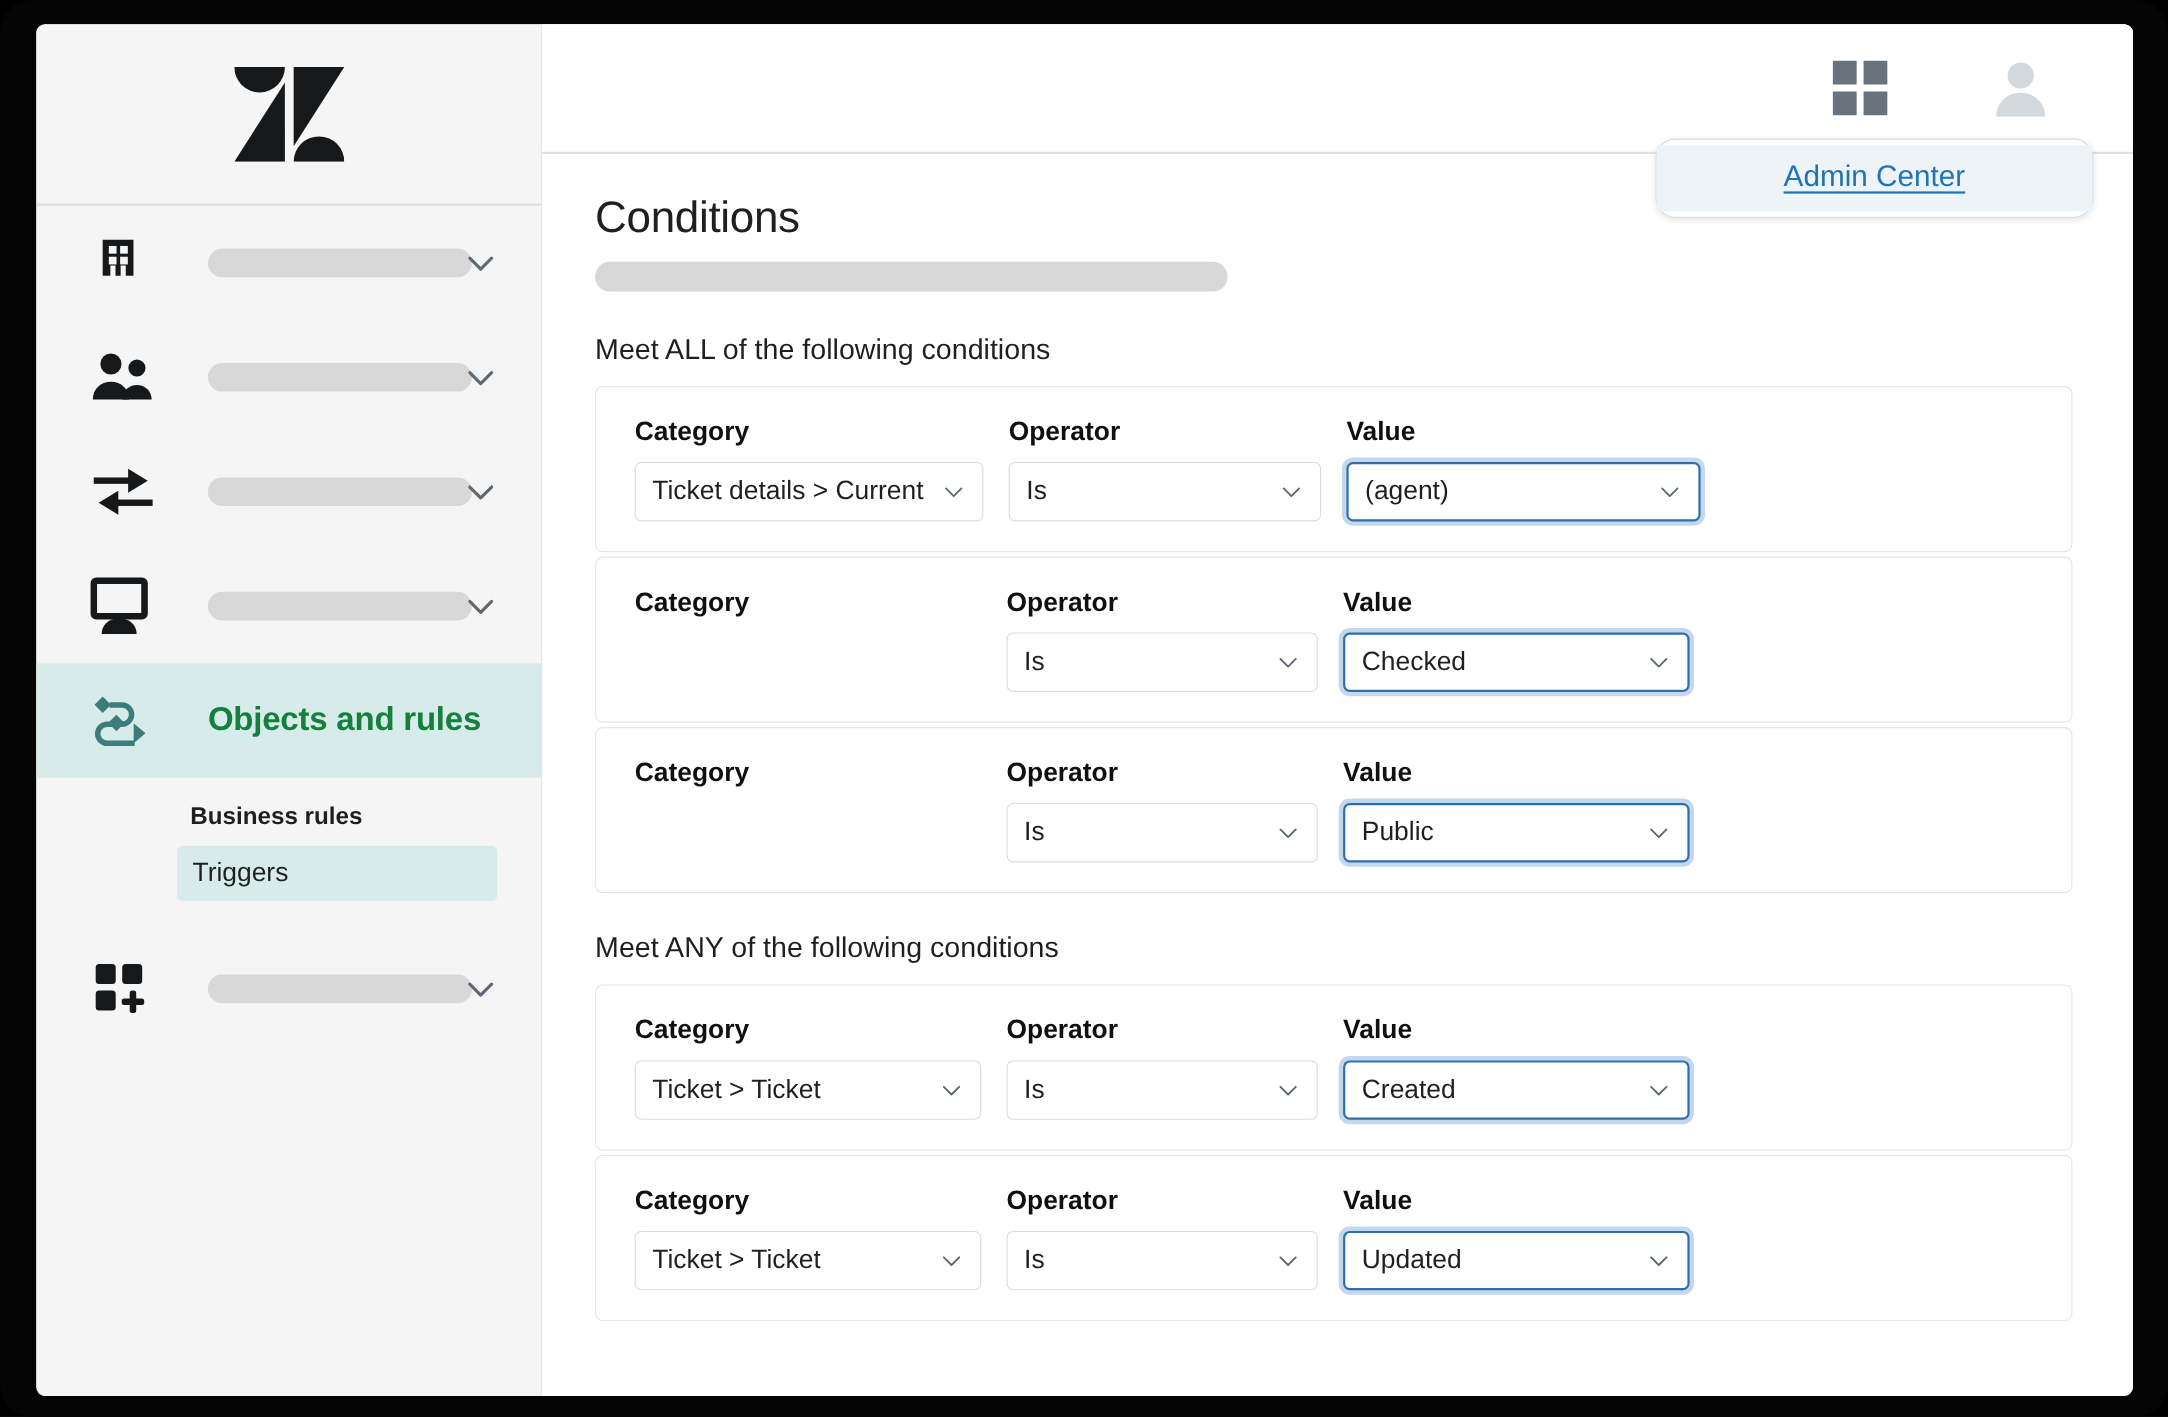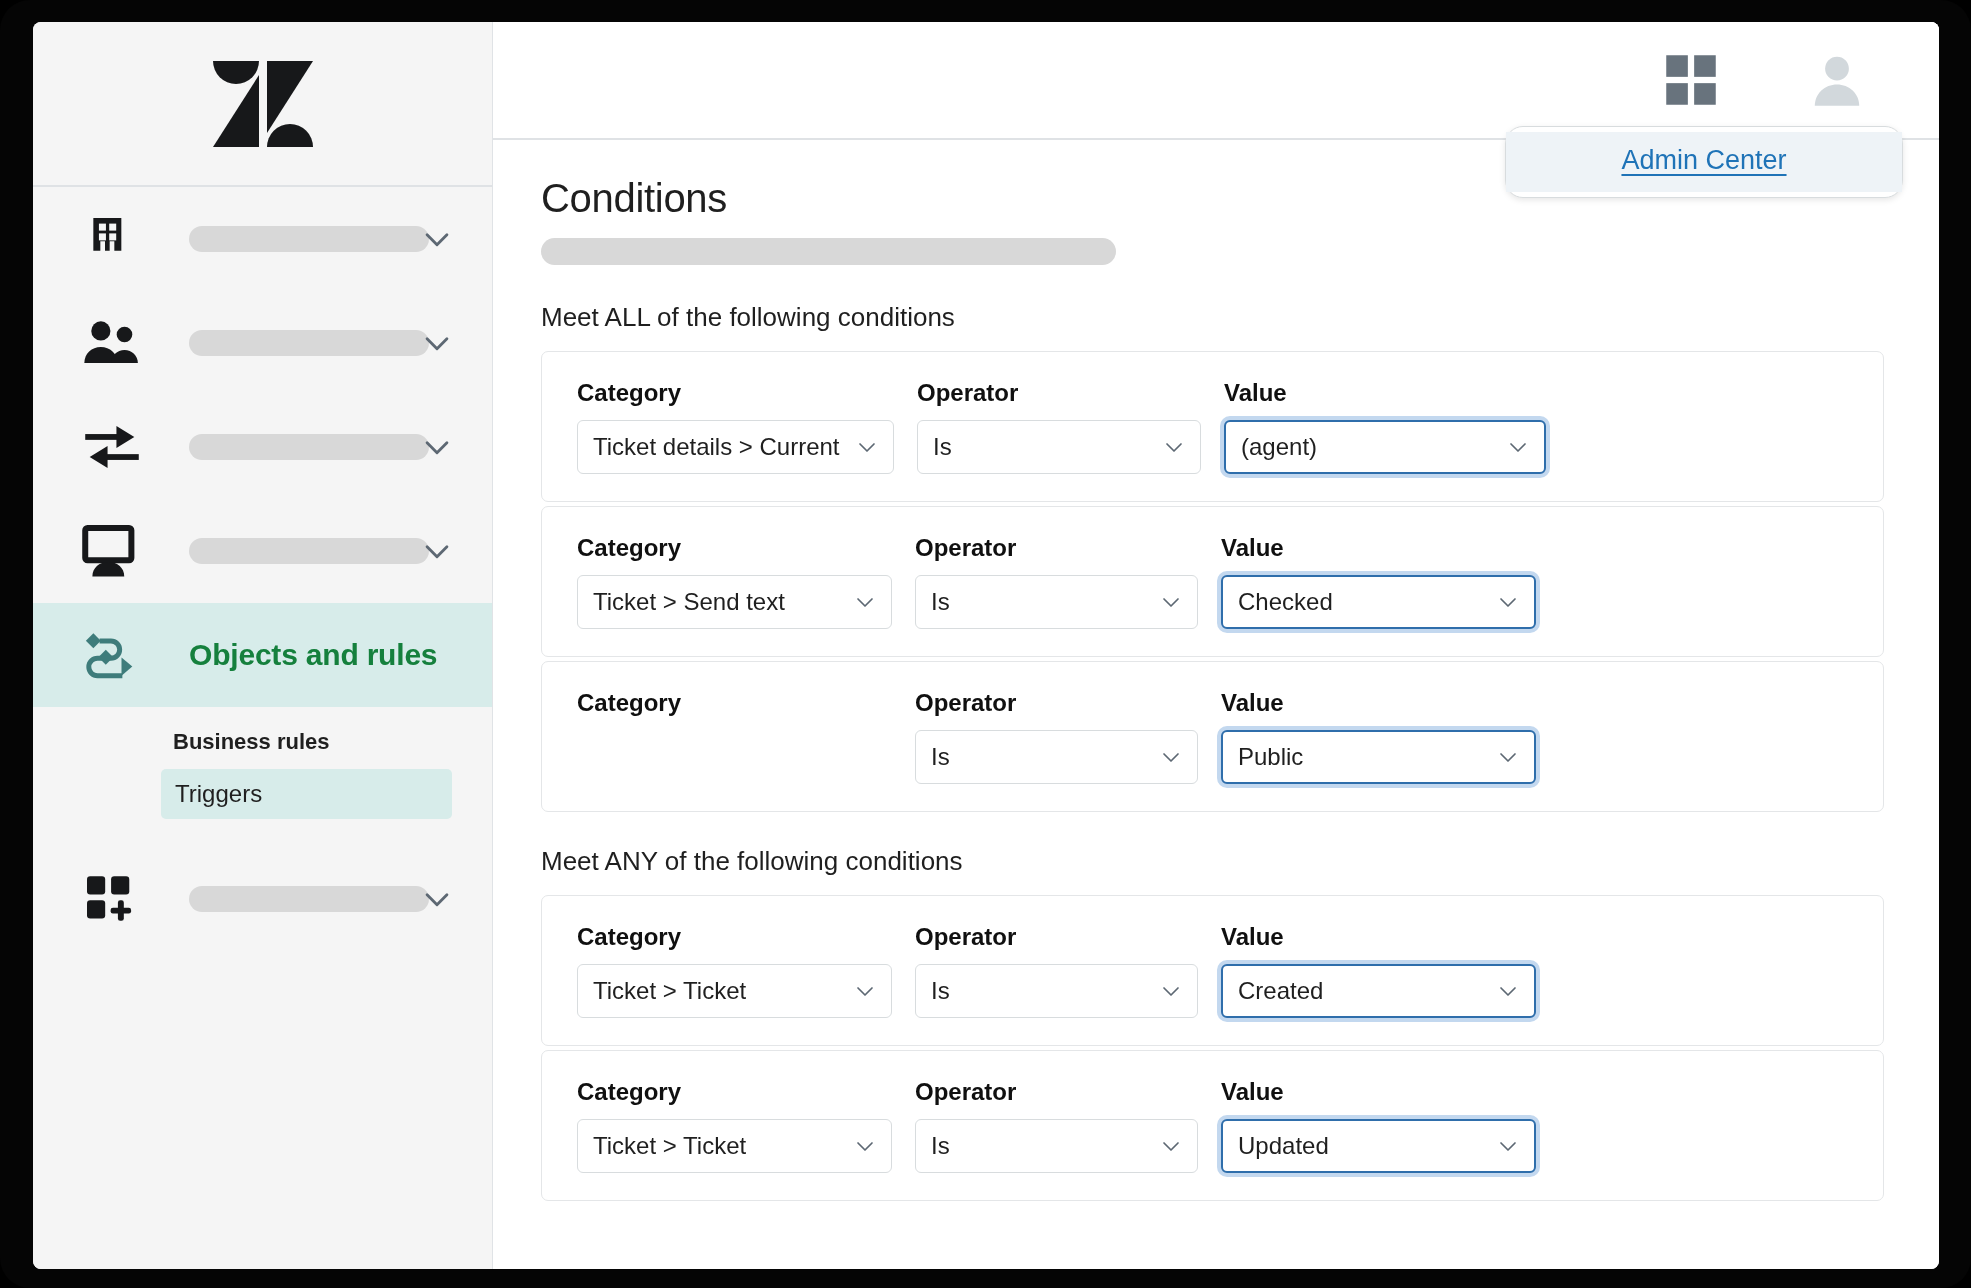--- a/index.html
+++ b/index.html
@@ -425,28 +425,20 @@
                   </span>
             </div>
           </div>
         </div>
       </div>
 
       <div class="cond-card">
         <div class="cond-row">
           <div class="field category">
             <span class="field-label">Category</span>
-            <div class="select">
-              <span class="sel-text">Ticket &gt; Send text</span>
-              <span class="sel-chev">
-                    <svg viewBox="0 0 24 24" fill="none" stroke="#5d6873" stroke-width="1.7" stroke-linecap="round" stroke-linejoin="round">
-                      <polyline points="5 9 12 16 19 9"></polyline>
-                    </svg>
-                  </span>
-            </div>
           </div>
           <div class="field operator">
             <span class="field-label">Operator</span>
             <div class="select">
               <span class="sel-text">Is</span>
               <span class="sel-chev">
                     <svg viewBox="0 0 24 24" fill="none" stroke="#5d6873" stroke-width="1.7" stroke-linecap="round" stroke-linejoin="round">
                       <polyline points="5 9 12 16 19 9"></polyline>
                     </svg>
                   </span>

